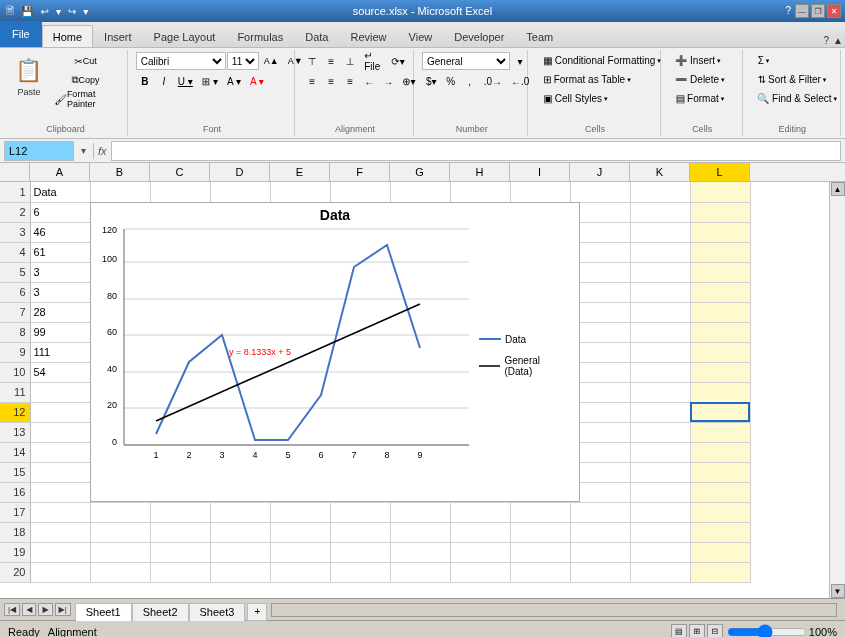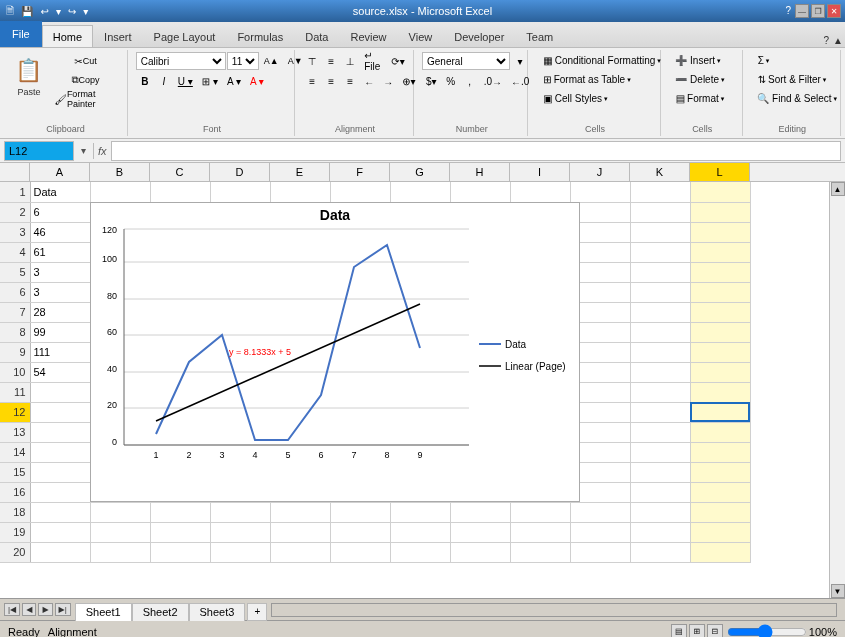--- a/index.html
+++ b/index.html
@@ -38,21 +38,21 @@
     .btn-large { display: flex; flex-direction: column; align-items: center; cursor: pointer; padding: 2px 4px; border: 1px solid transparent; min-width: 38px; }
     .btn-large .icon-large { width: 32px; height: 32px; display: flex; align-items: center; justify-content: center; font-size: 22px; }
     .btn-large .btn-label { font-size: 9px; color: #333; }
     
     .btn-small { display: flex; align-items: center; justify-content: center; cursor: pointer; padding: 1px 3px; border: 1px solid transparent; font-size: 10px; min-width: 18px; height: 18px; }
     
     .ribbon-row { display: flex; gap: 1px; align-items: center; }
     
     
     .formula-bar { background: #f0f0f0; border-bottom: 1px solid #bbb; height: 24px; display: flex; align-items: center; padding: 0 4px; gap: 4px; }
-    .name-box { width: 70px; border: 1px solid #bbb; background: #0ea5e9; padding: 1px 4px; font-size: 11px; height: 20px; }
+    .name-box { width: 70px; border: 1px solid #bbb; background: #7dd3fc; padding: 1px 4px; font-size: 11px; height: 20px; }
     .formula-btn { color: #555; cursor: pointer; font-size: 10px; padding: 0 3px; }
     .fx-label { color: #555; font-size: 11px; font-style: italic; }
     .formula-input { flex: 1; border: 1px solid #bbb; background: white; padding: 1px 4px; font-size: 11px; height: 20px; }
     .legend-item { display: flex; align-items: center; gap: 4px; }
     
     
     .status-bar { background: #d4d0c8; border-top: 1px solid #999; height: 22px; display: flex; align-items: center; justify-content: space-between; padding: 0 8px; font-size: 11px; }
     .status-left { display: flex; gap: 8px; }
     .status-right { display: flex; align-items: center; gap: 4px; }
     .sheet-tab { padding: 2px 10px; font-size: 11px; background: #f0f0f0; border: 1px solid #bbb; border-bottom: none; cursor: pointer; height: 18px; display: flex; align-items: center; }
@@ -524,20 +524,35 @@
               <td style="width: 60px; min-width: 60px; height: 20px; border-right: 1px solid rgb(208, 208, 208); border-bottom: 1px solid rgb(208, 208, 208); padding: 0px 3px; font-size: 11px; vertical-align: middle; background: white;"></td>
               <td style="width: 60px; min-width: 60px; height: 20px; border-right: 1px solid rgb(208, 208, 208); border-bottom: 1px solid rgb(208, 208, 208); padding: 0px 3px; font-size: 11px; vertical-align: middle; background: white;"></td>
               <td style="width: 60px; min-width: 60px; height: 20px; border-right: 1px solid rgb(208, 208, 208); border-bottom: 1px solid rgb(208, 208, 208); padding: 0px 3px; font-size: 11px; vertical-align: middle; background: white;"></td>
               <td style="width: 60px; min-width: 60px; height: 20px; border-right: 1px solid rgb(208, 208, 208); border-bottom: 1px solid rgb(208, 208, 208); padding: 0px 3px; font-size: 11px; vertical-align: middle; background: white;"></td>
               <td style="width: 60px; min-width: 60px; height: 20px; border-right: 1px solid rgb(208, 208, 208); border-bottom: 1px solid rgb(208, 208, 208); padding: 0px 3px; font-size: 11px; vertical-align: middle; background: white;"></td>
               <td style="width: 60px; min-width: 60px; height: 20px; border-right: 1px solid rgb(208, 208, 208); border-bottom: 1px solid rgb(208, 208, 208); padding: 0px 3px; font-size: 11px; vertical-align: middle; background: white;"></td>
               <td style="width: 60px; min-width: 60px; height: 20px; border-right: 1px solid rgb(208, 208, 208); border-bottom: 1px solid rgb(208, 208, 208); padding: 0px 3px; font-size: 11px; vertical-align: middle; background: white;"></td>
               <td style="width: 60px; min-width: 60px; height: 20px; border-right: 1px solid rgb(208, 208, 208); border-bottom: 1px solid rgb(208, 208, 208); padding: 0px 3px; font-size: 11px; vertical-align: middle; background: rgb(255, 250, 205);"></td>
             </tr>
             <tr>
+              <td style="width: 30px; min-width: 30px; height: 20px; background: rgb(240, 240, 240); border-right: 1px solid rgb(187, 187, 187); border-bottom: 1px solid rgb(208, 208, 208); text-align: right; padding-right: 4px; font-size: 11px; color: rgb(51, 51, 51);">17</td>
+              <td style="width: 60px; min-width: 60px; height: 20px; border-right: 1px solid rgb(208, 208, 208); border-bottom: 1px solid rgb(208, 208, 208); padding: 0px 3px; font-size: 11px; vertical-align: middle; background: white;"></td>
+              <td style="width: 60px; min-width: 60px; height: 20px; border-right: 1px solid rgb(208, 208, 208); border-bottom: 1px solid rgb(208, 208, 208); padding: 0px 3px; font-size: 11px; vertical-align: middle; background: white;"></td>
+              <td style="width: 60px; min-width: 60px; height: 20px; border-right: 1px solid rgb(208, 208, 208); border-bottom: 1px solid rgb(208, 208, 208); padding: 0px 3px; font-size: 11px; vertical-align: middle; background: white;"></td>
+              <td style="width: 60px; min-width: 60px; height: 20px; border-right: 1px solid rgb(208, 208, 208); border-bottom: 1px solid rgb(208, 208, 208); padding: 0px 3px; font-size: 11px; vertical-align: middle; background: white;"></td>
+              <td style="width: 60px; min-width: 60px; height: 20px; border-right: 1px solid rgb(208, 208, 208); border-bottom: 1px solid rgb(208, 208, 208); padding: 0px 3px; font-size: 11px; vertical-align: middle; background: white;"></td>
+              <td style="width: 60px; min-width: 60px; height: 20px; border-right: 1px solid rgb(208, 208, 208); border-bottom: 1px solid rgb(208, 208, 208); padding: 0px 3px; font-size: 11px; vertical-align: middle; background: white;"></td>
+              <td style="width: 60px; min-width: 60px; height: 20px; border-right: 1px solid rgb(208, 208, 208); border-bottom: 1px solid rgb(208, 208, 208); padding: 0px 3px; font-size: 11px; vertical-align: middle; background: white;"></td>
+              <td style="width: 60px; min-width: 60px; height: 20px; border-right: 1px solid rgb(208, 208, 208); border-bottom: 1px solid rgb(208, 208, 208); padding: 0px 3px; font-size: 11px; vertical-align: middle; background: white;"></td>
+              <td style="width: 60px; min-width: 60px; height: 20px; border-right: 1px solid rgb(208, 208, 208); border-bottom: 1px solid rgb(208, 208, 208); padding: 0px 3px; font-size: 11px; vertical-align: middle; background: white;"></td>
+              <td style="width: 60px; min-width: 60px; height: 20px; border-right: 1px solid rgb(208, 208, 208); border-bottom: 1px solid rgb(208, 208, 208); padding: 0px 3px; font-size: 11px; vertical-align: middle; background: white;"></td>
+              <td style="width: 60px; min-width: 60px; height: 20px; border-right: 1px solid rgb(208, 208, 208); border-bottom: 1px solid rgb(208, 208, 208); padding: 0px 3px; font-size: 11px; vertical-align: middle; background: white;"></td>
+              <td style="width: 60px; min-width: 60px; height: 20px; border-right: 1px solid rgb(208, 208, 208); border-bottom: 1px solid rgb(208, 208, 208); padding: 0px 3px; font-size: 11px; vertical-align: middle; background: rgb(255, 250, 205);"></td>
+            </tr>
+            <tr>
               <td style="width: 30px; min-width: 30px; height: 20px; background: rgb(240, 240, 240); border-right: 1px solid rgb(187, 187, 187); border-bottom: 1px solid rgb(208, 208, 208); text-align: right; padding-right: 4px; font-size: 11px; color: rgb(51, 51, 51);">18</td>
               <td style="width: 60px; min-width: 60px; height: 20px; border-right: 1px solid rgb(208, 208, 208); border-bottom: 1px solid rgb(208, 208, 208); padding: 0px 3px; font-size: 11px; vertical-align: middle; background: white;"></td>
               <td style="width: 60px; min-width: 60px; height: 20px; border-right: 1px solid rgb(208, 208, 208); border-bottom: 1px solid rgb(208, 208, 208); padding: 0px 3px; font-size: 11px; vertical-align: middle; background: white;"></td>
               <td style="width: 60px; min-width: 60px; height: 20px; border-right: 1px solid rgb(208, 208, 208); border-bottom: 1px solid rgb(208, 208, 208); padding: 0px 3px; font-size: 11px; vertical-align: middle; background: white;"></td>
               <td style="width: 60px; min-width: 60px; height: 20px; border-right: 1px solid rgb(208, 208, 208); border-bottom: 1px solid rgb(208, 208, 208); padding: 0px 3px; font-size: 11px; vertical-align: middle; background: white;"></td>
               <td style="width: 60px; min-width: 60px; height: 20px; border-right: 1px solid rgb(208, 208, 208); border-bottom: 1px solid rgb(208, 208, 208); padding: 0px 3px; font-size: 11px; vertical-align: middle; background: white;"></td>
               <td style="width: 60px; min-width: 60px; height: 20px; border-right: 1px solid rgb(208, 208, 208); border-bottom: 1px solid rgb(208, 208, 208); padding: 0px 3px; font-size: 11px; vertical-align: middle; background: white;"></td>
               <td style="width: 60px; min-width: 60px; height: 20px; border-right: 1px solid rgb(208, 208, 208); border-bottom: 1px solid rgb(208, 208, 208); padding: 0px 3px; font-size: 11px; vertical-align: middle; background: white;"></td>
               <td style="width: 60px; min-width: 60px; height: 20px; border-right: 1px solid rgb(208, 208, 208); border-bottom: 1px solid rgb(208, 208, 208); padding: 0px 3px; font-size: 11px; vertical-align: middle; background: white;"></td>
               <td style="width: 60px; min-width: 60px; height: 20px; border-right: 1px solid rgb(208, 208, 208); border-bottom: 1px solid rgb(208, 208, 208); padding: 0px 3px; font-size: 11px; vertical-align: middle; background: white;"></td>
@@ -624,21 +639,21 @@
             <div class="legend-item">
               <svg width="22" height="12">
                   <line x1="0" y1="6" x2="22" y2="6" stroke="#4472C4" stroke-width="2"></line>
                 </svg>
               <span>Data</span>
             </div>
             <div class="legend-item">
               <svg width="22" height="12">
                   <line x1="0" y1="6" x2="22" y2="6" stroke="#000000" stroke-width="1.5"></line>
                 </svg>
-              <span>Linear (Page)</span>
+              <span>General (Data)</span>
             </div>
           </div>
         </div>
       </div>
     </div>
 
     <div style="width:16px;background:#f0f0f0;border-left:1px solid #bbb;display:flex;flex-direction:column;align-items:center;">
       <div style="width:14px;height:14px;background:#d0d0d0;border:1px solid #999;display:flex;align-items:center;justify-content:center;font-size:8px;cursor:pointer;">▲</div>
       <div style="flex:1;background:#e8e8e8;"></div>
       <div style="width:14px;height:14px;background:#d0d0d0;border:1px solid #999;display:flex;align-items:center;justify-content:center;font-size:8px;cursor:pointer;">▼</div>

